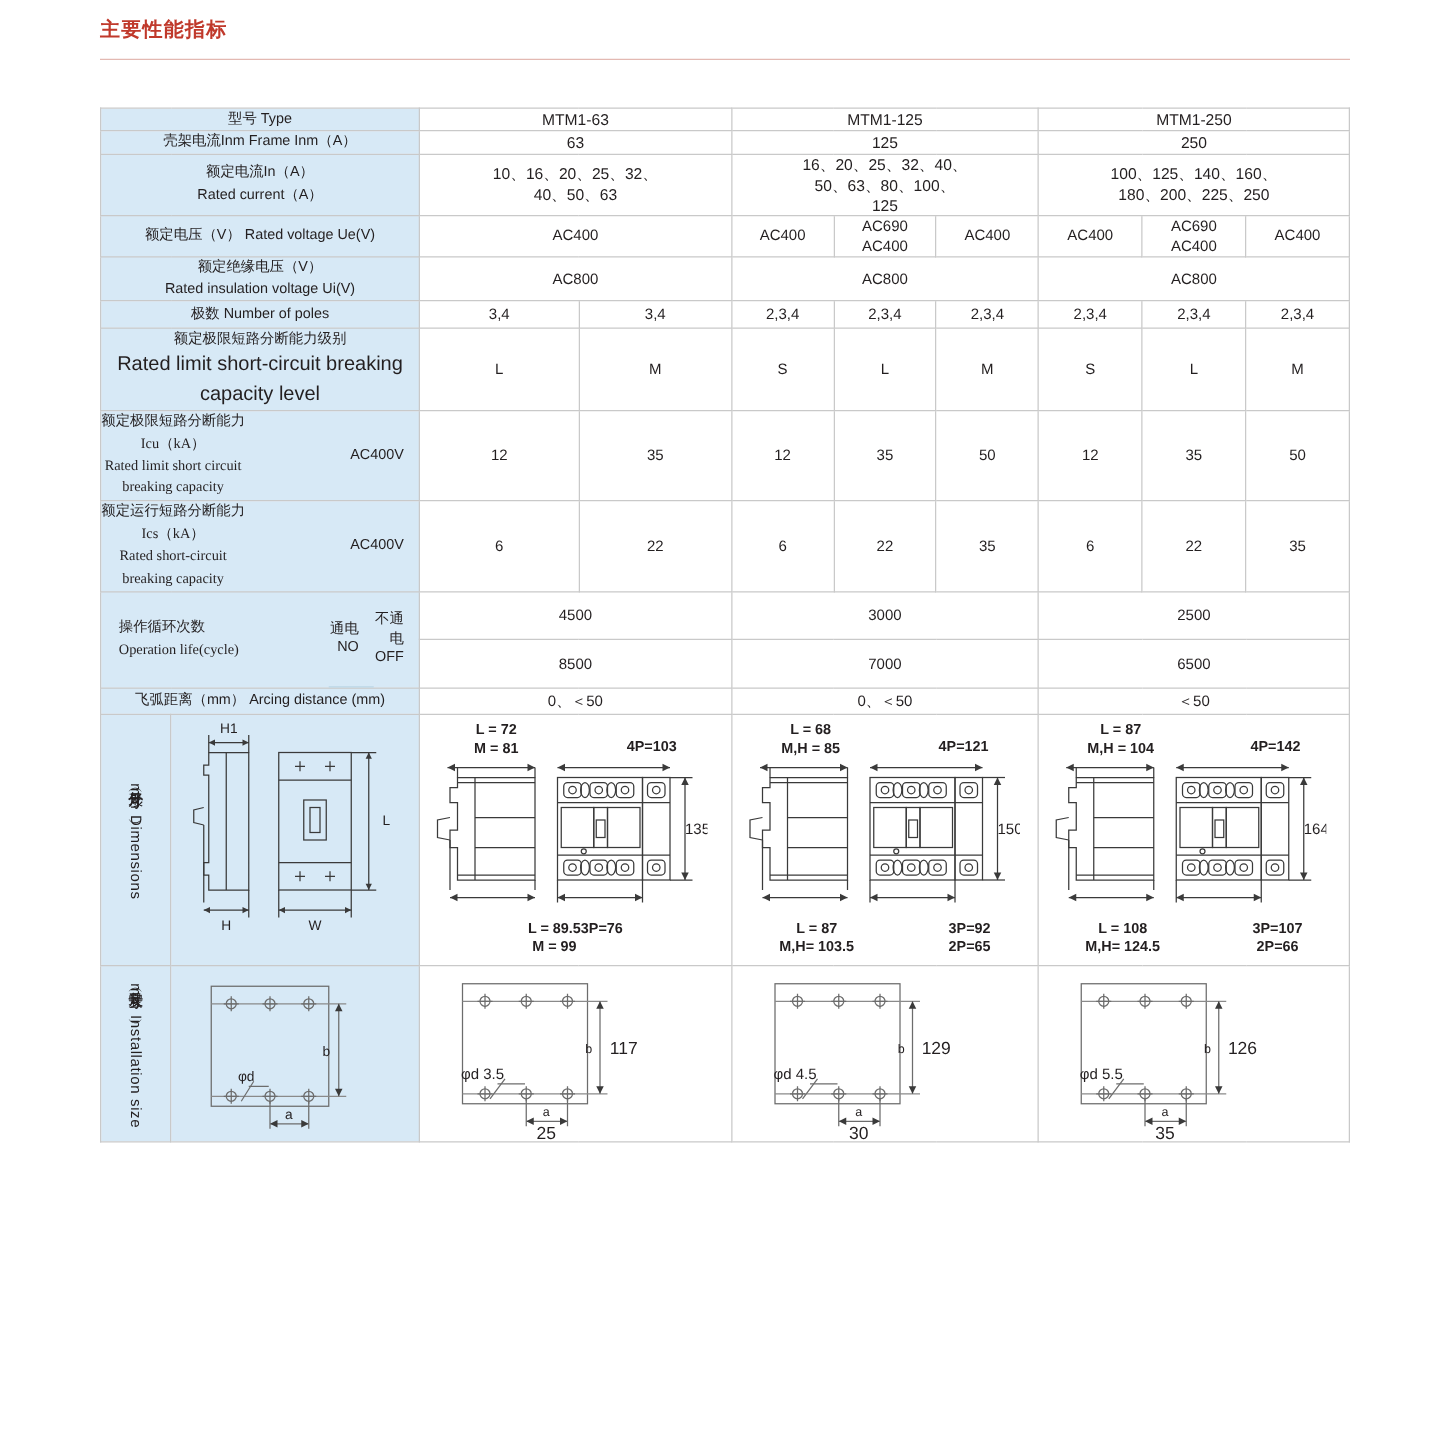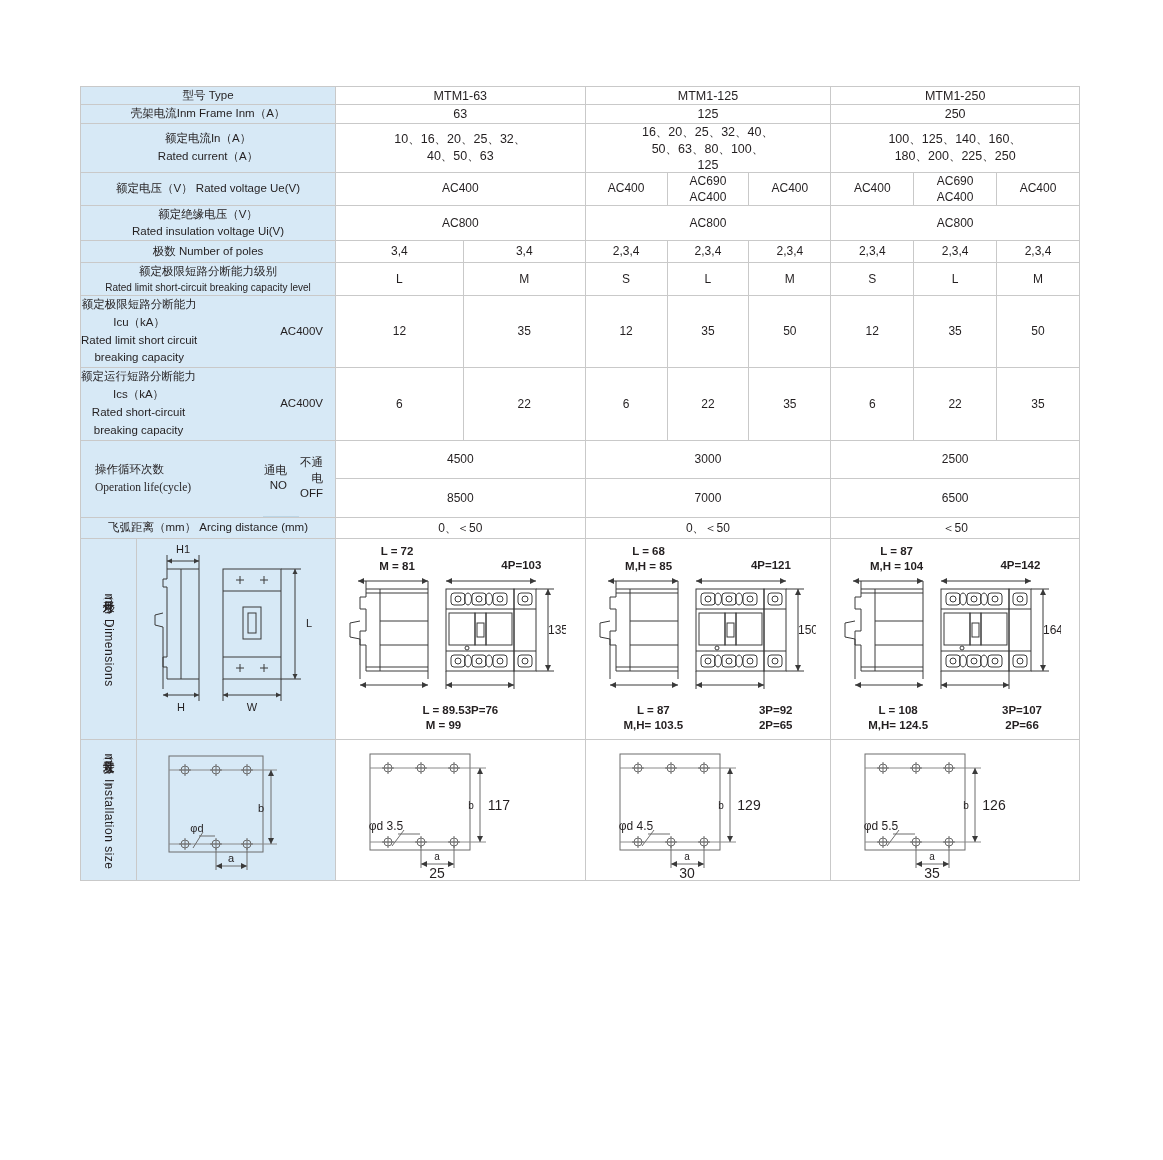--- a/index.html
+++ b/index.html
@@ -35,21 +35,21 @@
   td.lbl{
     background:#d7e9f6;text-align:left;
     padding:7px 0 7px 14px;line-height:1.5;font-size:11.5px;
   }
   td.lbl.small{font-size:10.3px;}
   td.val{background:#ffffff;font-size:12px;line-height:1.7;padding:6px 2px;}
   td.grp{background:#ffffff;font-size:12.5px;padding:9px 2px;}
 
   
   .lblflex{display:flex;align-items:center;justify-content:space-between;}
-  .lblflex .txt{line-height:1.55;}
+  .lblflex .txt{line-height:1.55;font-family:Liberation Serif, serif;}
   .lblflex .sub{
     font-size:11.5px;padding-right:12px;white-space:nowrap;
   }
 
   
   td.oplbl{background:#d7e9f6;padding:0;}
   .opwrap{display:flex;height:100%;}
   .opleft{
     flex:1;display:flex;align-items:center;
     padding-left:14px;line-height:1.5;text-align:left;font-family:Liberation Serif, serif;
@@ -77,20 +77,24 @@
   td.draw{background:#ffffff;padding:4px 2px;}
   .dimblock{position:relative;width:100%;}
   .dimtxt{font-size:11.5px;line-height:1.35;color:#231f20;white-space:nowrap;font-weight:bold;}
   svg{display:block;}
 </style>
 </head>
 <body>
 
 <div class="page">
 
+  <div class="title-wrap">
+    <div class="title">主要性能指标</div>
+    <div class="title-rule"></div>
+  </div>
 
   <table class="spec">
     <colgroup>
       <col style="width:56px">
         <col style="width:199px">
       <col style="width:128px">
         <col style="width:122px">
       <col style="width:82px">
         <col style="width:82px">
         <col style="width:82px">
@@ -159,21 +163,21 @@
         <td class="val">2,3,4</td>
         <td class="val">2,3,4</td>
         <td class="val">2,3,4</td>
         <td class="val">2,3,4</td>
         <td class="val">2,3,4</td>
       </tr>
 
       <tr>
         <td class="lbl small" colspan="2">
           <div style="font-size:11.5px">额定极限短路分断能力级别</div>
-          <div style="font-size:10px">Rated limit short-circuit breaking capacity level</div>
+          <div style="font-size:16px">Rated limit short-circuit breaking capacity level</div>
         </td>
         <td class="val">L</td>
         <td class="val">M</td>
         <td class="val">S</td>
         <td class="val">L</td>
         <td class="val">M</td>
         <td class="val">S</td>
         <td class="val">L</td>
         <td class="val">M</td>
       </tr>

